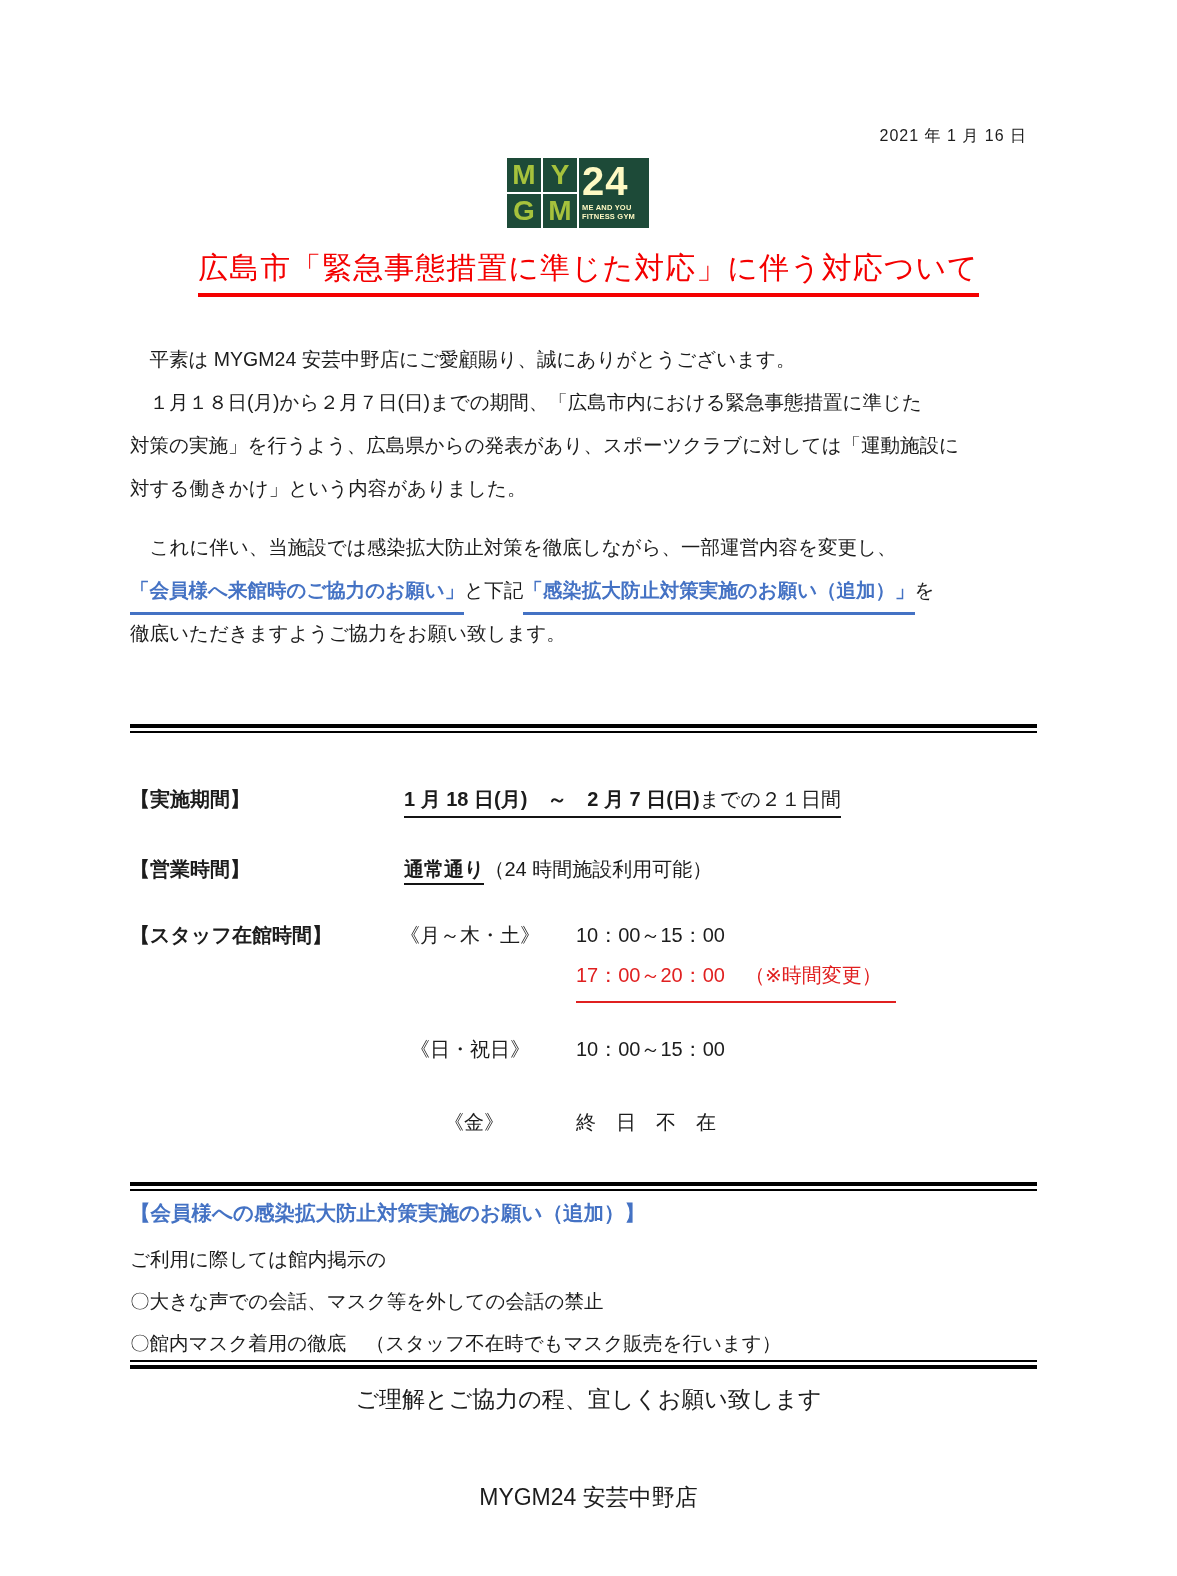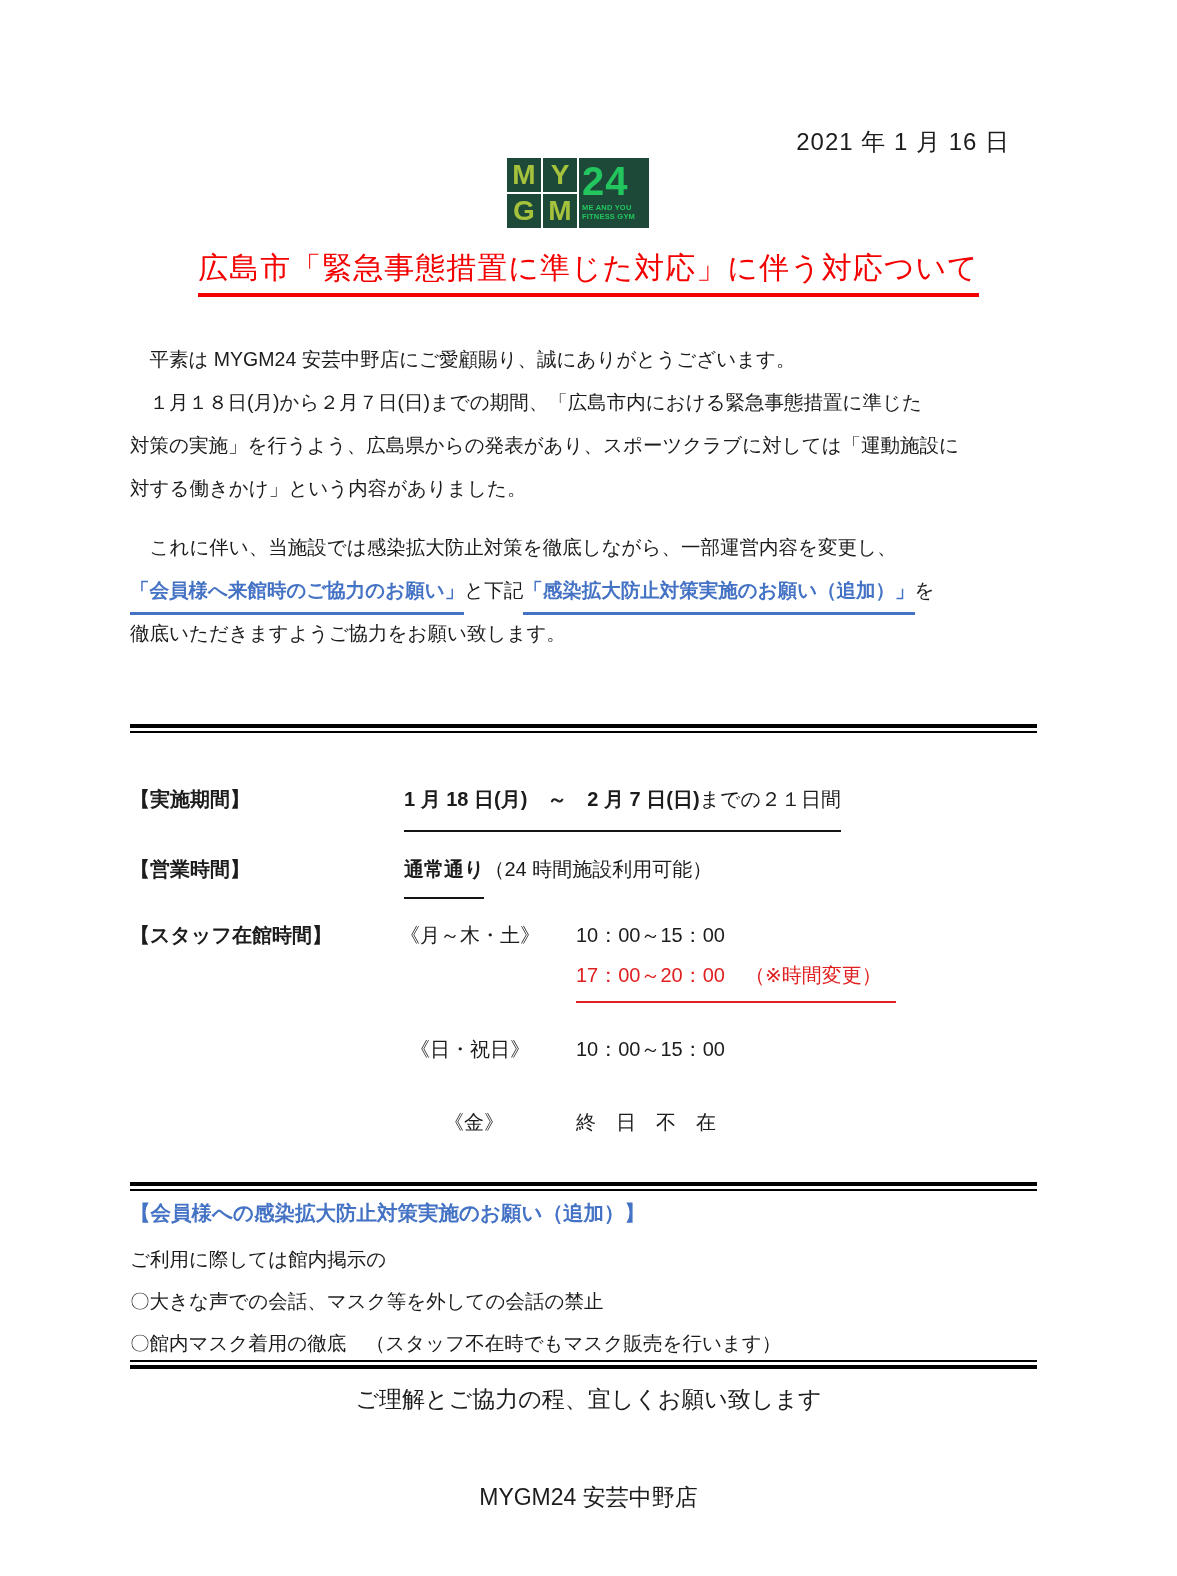--- a/index.html
+++ b/index.html
@@ -14,22 +14,22 @@
     background: #ffffff;
     font-family: "Liberation Sans", "DejaVu Sans", sans-serif;
     color: #1c1c1c;
     overflow: hidden;
   }
 
   
   .doc-date {
     position: absolute;
     top: 126px;
-    right: 167px;
-    font-size: 24px;
+    right: 150px;
+    font-size: 16px;
     letter-spacing: 1px;
   }
 
   
   .logo {
     position: absolute;
     top: 158px;
     left: 507px;
     display: flex;
     gap: 2px;
@@ -47,21 +47,21 @@
     align-items: center;
     justify-content: center;
     font-weight: 700;
     font-size: 28px;
     line-height: 1;
   }
   .logo-main {
     width: 70px;
     height: 70px;
     background: var(--logo-green-dark, #1d4a38);
-    color: #22c55e;
+    color: #fef9c3;
     box-sizing: border-box;
     padding: 1px 3px;
     display: flex;
     flex-direction: column;
   }
   .logo-24 {
     font-weight: 700;
     font-size: 40px;
     line-height: 44px;
     letter-spacing: 1px;
@@ -151,21 +151,21 @@
   .col-day3  { position: absolute; left: 314px; }
   .col-time  { position: absolute; left: 446px; }
   .row-period { top: 786px; }
   .row-hours  { top: 856px; }
   .row-staff  { top: 922px; }
   .row-staff2 { top: 962px; }
   .row-sun    { top: 1036px; }
   .row-fri    { top: 1109px; }
   .u-black {
     border-bottom: 2px solid #141414;
-    padding-bottom: 17px;
+    padding-bottom: 3px;
   }
   .bold { font-weight: 700; }
   .red-time {
     color: var(--alert-red, #e02020);
     font-weight: 400;
     border-bottom: 2px solid var(--alert-red, #e02020);
     padding-bottom: 12px;
     padding-right: 14px;
   }
 

